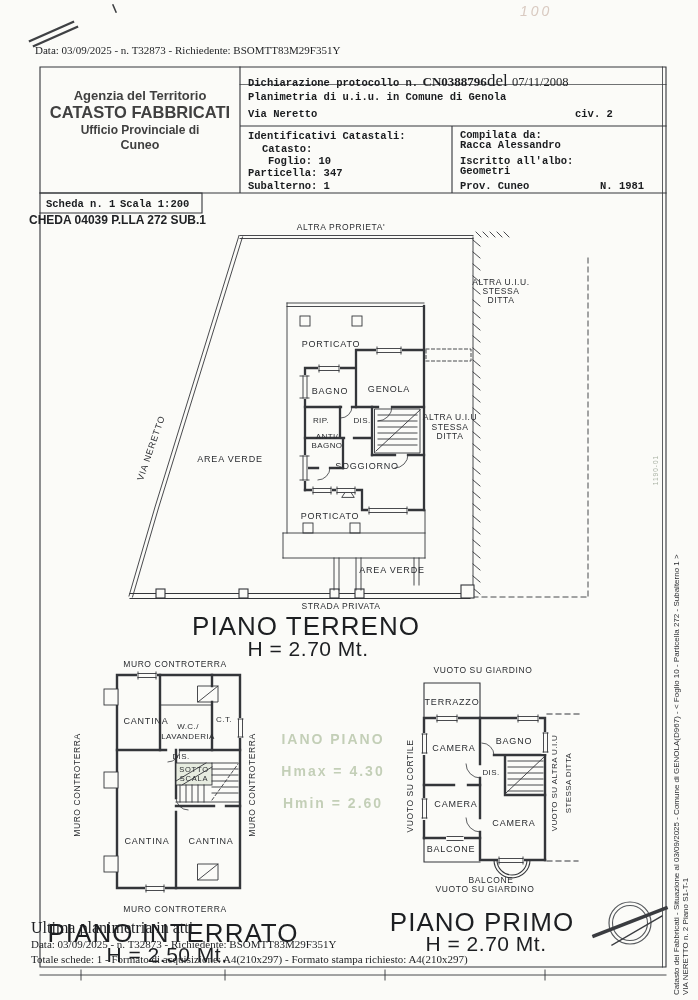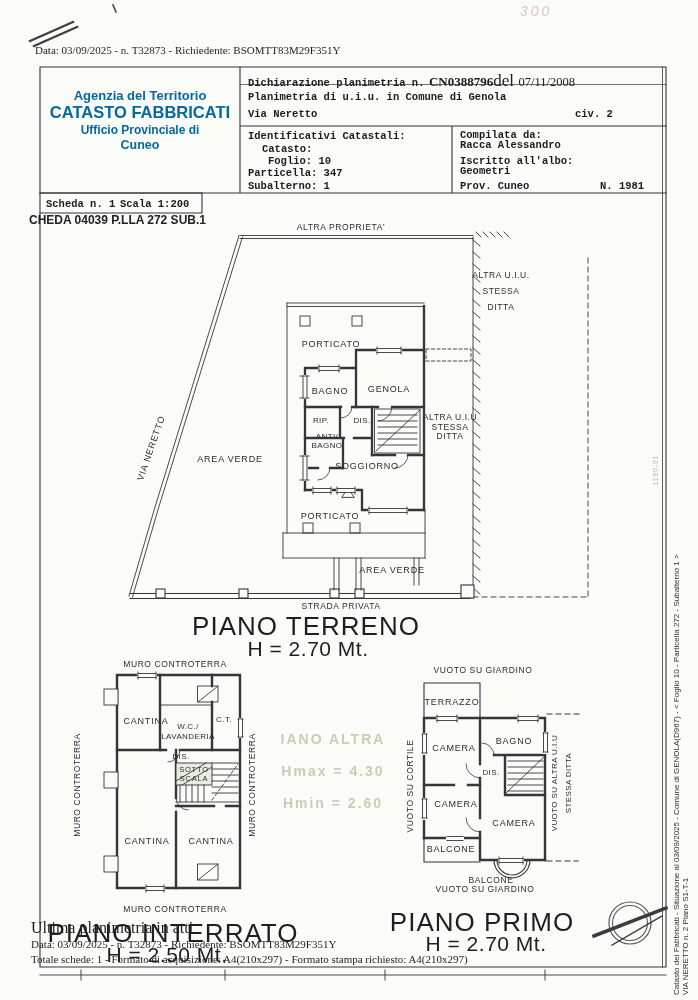--- a/index.html
+++ b/index.html
@@ -9,21 +9,21 @@
   .c{position:absolute;transform:translate(-50%,-50%);text-align:center;white-space:pre-line;}
   .rot{position:absolute;transform:translate(-50%,-50%) rotate(-90deg);white-space:nowrap;}
   .mono{font-family:"Liberation Mono","DejaVu Sans Mono",monospace;font-weight:700;
         font-size:10.5px;color:#1a1c1f;letter-spacing:0;white-space:pre;}
   .serif{font-family:"Liberation Serif","DejaVu Serif",serif;color:#1d1f22;}
   .lbl{font-size:9px;letter-spacing:0.8px;color:#2a2c30;white-space:pre-line;}
   .lbl8{font-size:8px;letter-spacing:0.4px;}
   .lbl85{font-size:8.5px;letter-spacing:0.6px;}
   .big{font-size:26px;letter-spacing:1px;color:#1d1f22;white-space:nowrap;}
   .h2{font-size:21px;letter-spacing:0.5px;color:#1d1f22;white-space:nowrap;}
-  .agency{font-weight:700;color:#0369a1;text-align:right;white-space:nowrap;}
+  .agency{font-weight:700;color:#404040;text-align:right;white-space:nowrap;}
   .ghost{color:#9fb28d;opacity:0.6;font-weight:700;font-size:14px;letter-spacing:2px;
          filter:blur(0.4px);line-height:16px;}
   .hand{font-style:italic;color:#d9cac1;font-size:14px;letter-spacing:3px;}
   .faintcode{color:#a9b2a4;font-size:6.5px;letter-spacing:1px;}
   svg{position:absolute;left:0;top:0;}
 </style>
 </head>
 <body>
 
 <div class="page">
@@ -219,30 +219,30 @@
         <circle cx="630" cy="923" r="21" stroke="#55585c" stroke-width="1.2"></circle>
         <circle cx="630" cy="923" r="17.5" stroke="#55585c" stroke-width="1.1"></circle>
         <path d="M594,936 L666,908" stroke="#3a3c40" stroke-width="3.5"></path>
         <path d="M612,945 L662,916" stroke="#3a3c40" stroke-width="1.4"></path>
       </g>
     </g>
   </svg>
   </div>
 
   <div class="abs serif" style="left:35px;top:44px;font-size:11px;">Data: 03/09/2025 - n. T32873 - Richiedente: BSOMTT83M29F351Y</div>
-  <div class="abs hand" style="left:520px;top:3px;">300</div>
+  <div class="abs hand" style="left:520px;top:3px;">100</div>
 
   <div>
     <div class="c agency" style="left:140px;top:95px;font-size:13px;">Agenzia del Territorio</div>
     <div class="c agency" style="left:140px;top:112px;font-size:16.5px;">CATASTO FABBRICATI</div>
     <div class="c agency" style="left:140px;top:130px;font-size:12px;">Ufficio Provinciale di</div>
     <div class="c agency" style="left:140px;top:145px;font-size:12.5px;">Cuneo</div>
 
     <div class="abs" style="left:248px;top:71px;">
-      <span class="mono">Dichiarazione planimetria n.</span>
+      <span class="mono">Dichiarazione protocollo n.</span>
       <span class="serif" style="font-size:13px;font-weight:700;">CN0388796</span><span class="serif" style="font-size:17px;">del</span>
       <span class="serif" style="font-size:12.5px;">07/11/2008</span>
     </div>
     <div class="abs mono" style="left:248px;top:91px;">Planimetria di u.i.u. in Comune di Genola</div>
     <div class="abs mono" style="left:248px;top:108px;">Via Neretto</div>
     <div class="abs mono" style="left:575px;top:108px;">civ. 2</div>
 
     <div class="abs mono" style="left:248px;top:130px;">Identificativi Catastali:</div>
     <div class="abs mono" style="left:262px;top:143px;">Catasto:</div>
     <div class="abs mono" style="left:268px;top:155px;">Foglio: 10</div>
@@ -256,21 +256,21 @@
     <div class="abs mono" style="left:460px;top:180px;">Prov. Cuneo</div>
     <div class="abs mono" style="left:600px;top:180px;">N. 1981</div>
 
     <div class="abs mono" style="left:46px;top:198px;">Scheda n. 1</div>
     <div class="abs mono" style="left:120px;top:198px;">Scala 1:200</div>
     <div class="abs" style="left:29px;top:213px;font-size:12px;font-weight:700;color:#202225;">CHEDA 04039 P.LLA 272 SUB.1</div>
   </div>
 
   <div>
     <div class="c lbl lbl85" style="left:341px;top:227px;">ALTRA PROPRIETA'</div>
-    <div class="c lbl lbl85" style="left:501px;top:291px;line-height:16px;">ALTRA U.I.U.
+    <div class="c lbl lbl85" style="left:501px;top:291px;line-height:9px;">ALTRA U.I.U.
 STESSA
 DITTA</div>
     <div class="c lbl lbl85" style="left:450px;top:427px;line-height:9.5px;">ALTRA U.I.U
 STESSA
 DITTA</div>
     <div class="c lbl" style="left:230px;top:459px;">AREA VERDE</div>
     <div class="c lbl" style="left:392px;top:570px;">AREA VERDE</div>
     <div class="c lbl" style="left:151px;top:448px;transform:translate(-50%,-50%) rotate(-71deg);">VIA NERETTO</div>
     <div class="c lbl" style="left:331px;top:344px;">PORTICATO</div>
     <div class="c lbl" style="left:330px;top:391px;">BAGNO</div>
@@ -316,21 +316,21 @@
     <div class="c lbl lbl8" style="left:491px;top:772px;">DIS.</div>
     <div class="c lbl" style="left:456px;top:804px;">CAMERA</div>
     <div class="c lbl" style="left:514px;top:823px;">CAMERA</div>
     <div class="c lbl" style="left:451px;top:849px;">BALCONE</div>
     <div class="c lbl lbl85" style="left:491px;top:880px;">BALCONE</div>
     <div class="c big" style="left:482px;top:922px;">PIANO PRIMO</div>
     <div class="c h2" style="left:486px;top:944px;">H = 2.70 Mt.</div>
   </div>
 
   <div class="c ghost" style="left:333px;top:763px;">
-    <span>IANO ALTRA</span><br>
+    <span>IANO PIANO</span><br>
     <span>Hmax = 4.30</span><br>
     <span>Hmin = 2.60</span>
   </div>
   <div class="rot faintcode" style="left:655px;top:470px;">1190-01</div>
 
   <div>
     <div class="abs serif" style="left:31px;top:919px;font-size:16px;">Ultima planimetria in atti</div>
     <div class="abs serif" style="left:31px;top:938px;font-size:11px;">Data: 03/09/2025 - n. T32873 - Richiedente: BSOMTT83M29F351Y</div>
     <div class="abs serif" style="left:31px;top:953px;font-size:11px;">Totale schede: 1 - Formato di acquisizione: A4(210x297) - Formato stampa richiesto: A4(210x297)</div>
   </div>

